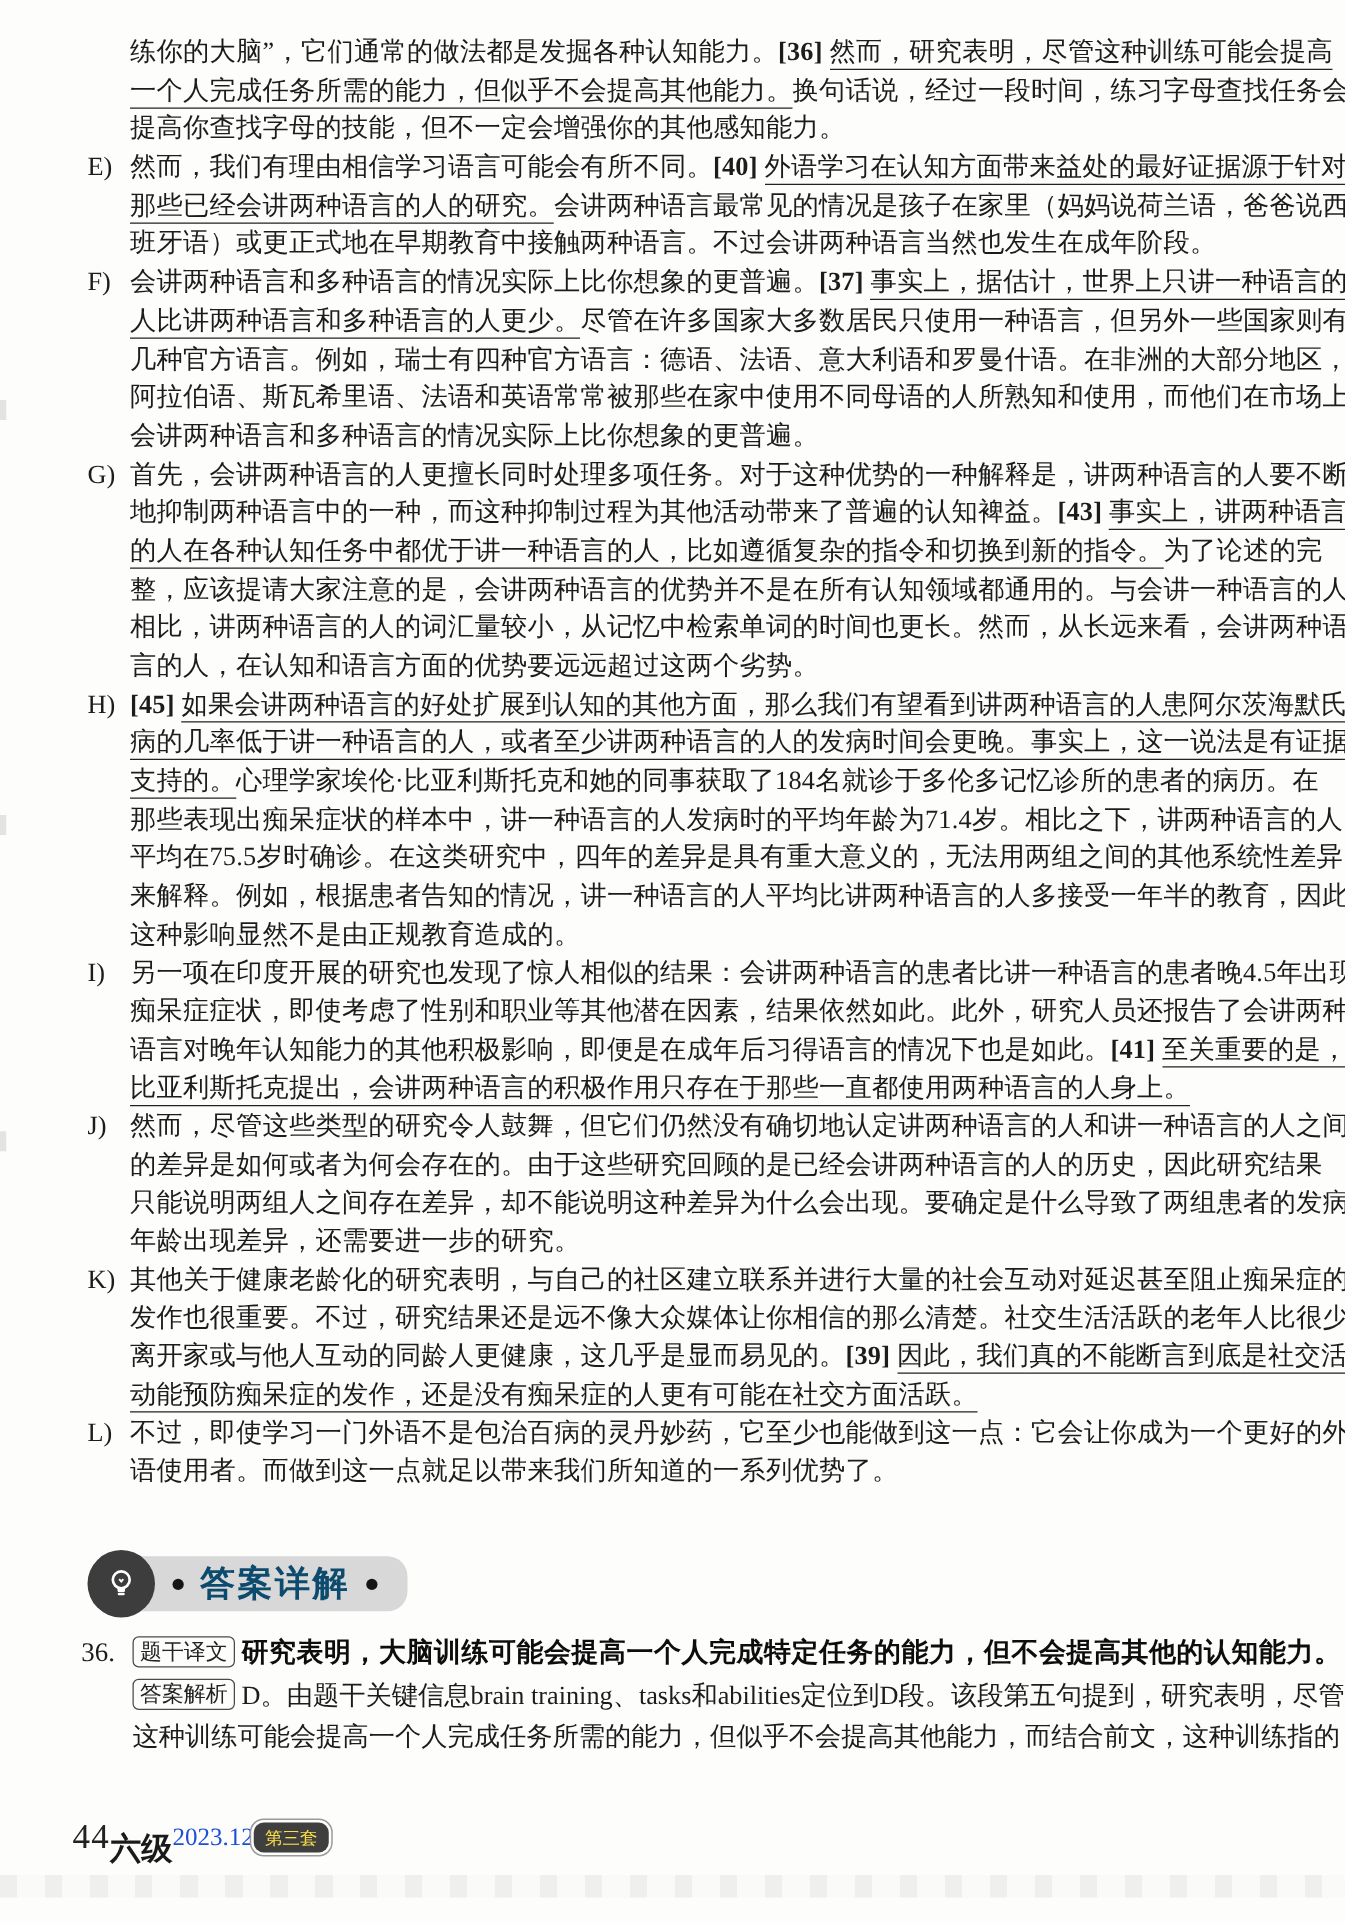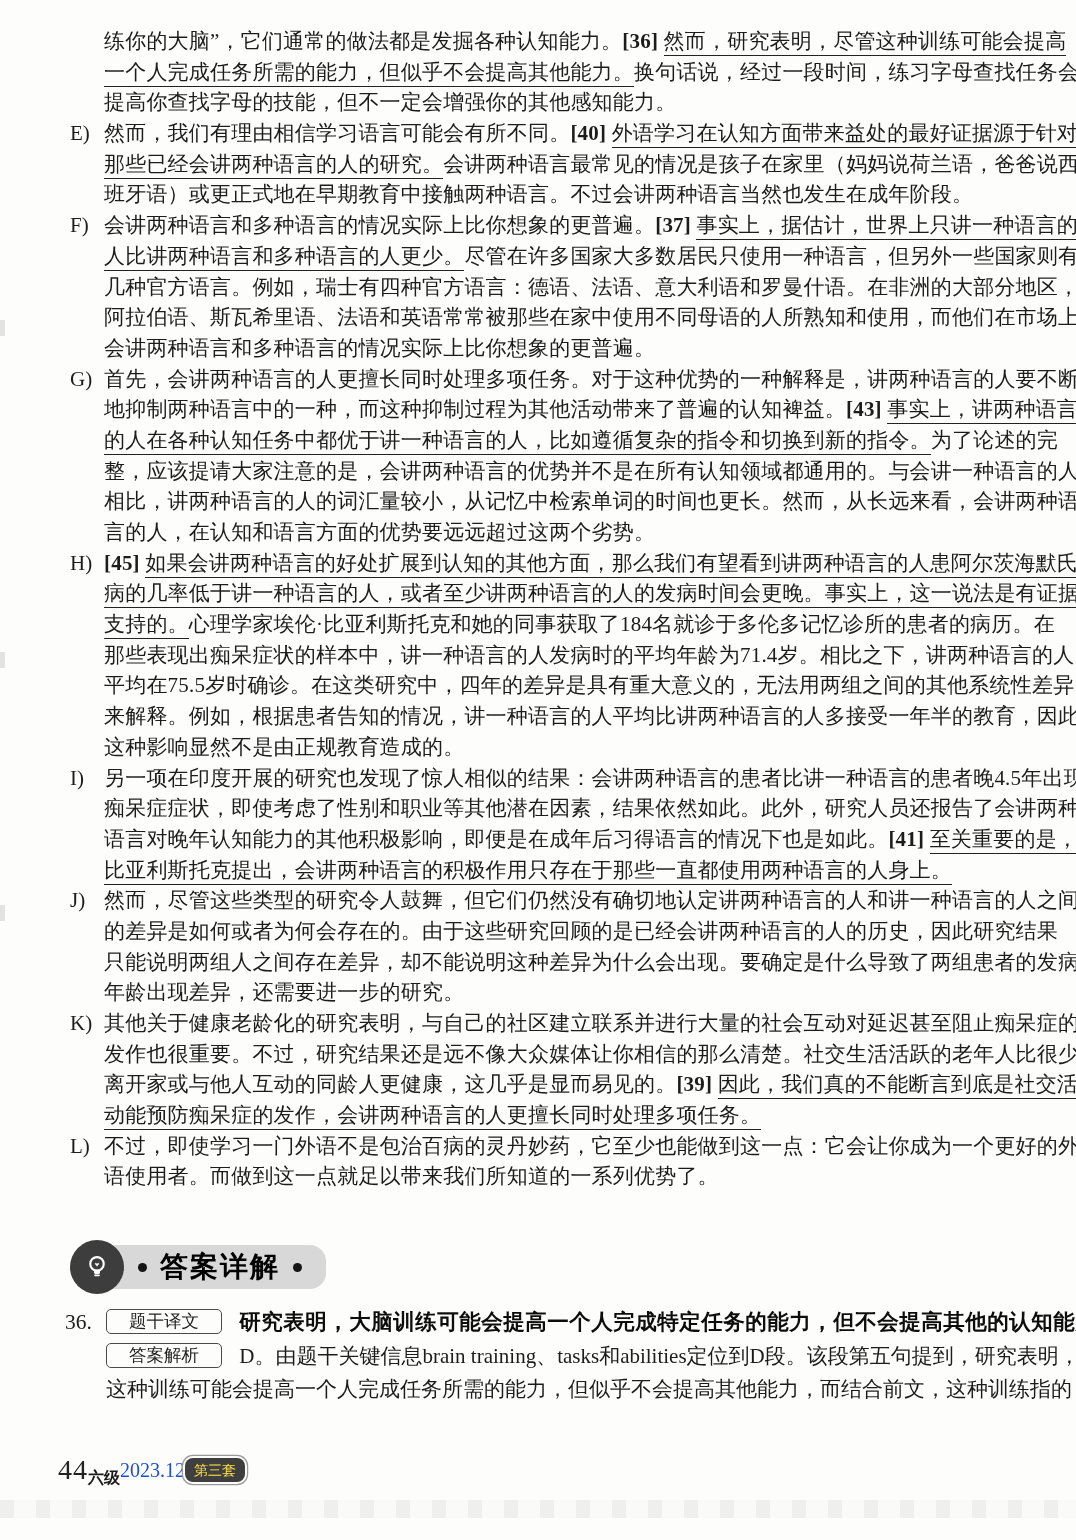--- a/index.html
+++ b/index.html
@@ -23,39 +23,39 @@
   .bulb-circle{
     width:54px;height:54px;border-radius:50%;background:#3d3d3d;position:relative;z-index:2;
     display:flex;align-items:center;justify-content:center;flex:none;
   }
   .ans-pill{
     margin-left:-26px;height:44px;background:#d8d8d8;border-radius:10px 16px 16px 10px;
     display:flex;align-items:center;padding:0 24px 0 40px;gap:13px;z-index:1;
   }
   .ans-title{
     font-family:"Liberation Sans","DejaVu Sans",sans-serif;
-    font-weight:bold;font-size:28px;color:#000000;letter-spacing:2px;
+    font-weight:bold;font-size:28px;color:#0c4a6e;letter-spacing:2px;
   }
   .dot{width:9px;height:9px;border-radius:50%;background:#151515;flex:none;}
   .qa{position:absolute;left:106px;top:1306px;width:935px;}
   .qa-line{height:33.5px;line-height:33.5px;font-size:21px;white-space:nowrap;position:relative;}
   .qnum{position:absolute;left:-41px;top:0;font-size:21.5px;}
   .tagbox{
     display:inline-block;border:1.5px solid #4a4a4a;border-radius:5px;
-    font-size:17.5px;line-height:23px;padding:0 22px;margin-right:12px;vertical-align:2px;
+    font-size:17.5px;line-height:23px;padding:0 5px;vertical-align:2px;
     color:#222;background:#fdfdfb;
   }
   .trans{
     font-weight:bold;font-size:21.5px;color:#0d0d0d;
     font-family:"Liberation Sans","DejaVu Sans",sans-serif;letter-spacing:.5px;
   }
   
   .footer{position:absolute;left:58px;top:1452px;height:36px;display:flex;align-items:center;}
   .pgnum{font-size:28px;letter-spacing:1px;color:#222;}
-  .exam{font-size:16px;font-weight:bold;color:#1a1a1a;margin-top:17px;}
+  .exam{font-size:25px;font-weight:bold;color:#1a1a1a;margin-top:17px;}
   .fdate{font-size:20px;color:#1d4ed8;}
   .badge{
     background:#3f3f3f;color:#fde047;font-size:14px;line-height:1;padding:5px 9px;border-radius:8px;
     font-family:"Liberation Sans","DejaVu Sans",sans-serif;
     box-shadow:0 0 0 2px #fdfdfb,0 0 0 3.2px #9a9a9a;
   }
   
   .scan-strip{
     position:absolute;left:0;top:1500px;width:100%;height:18px;opacity:.45;
     background:repeating-linear-gradient(90deg,rgba(110,110,110,.22) 0 14px,rgba(110,110,110,.05) 14px 36px);
@@ -118,21 +118,21 @@
         <div class="pline"><span>然而，尽管这些类型的研究令人鼓舞，但它们仍然没有确切地认定讲两种语言的人和讲一种语言的人之间</span></div>
         <div class="pline"><span>的差异是如何或者为何会存在的。由于这些研究回顾的是已经会讲两种语言的人的历史，因此研究结果</span></div>
         <div class="pline"><span>只能说明两组人之间存在差异，却不能说明这种差异为什么会出现。要确定是什么导致了两组患者的发病</span></div>
         <div class="pline"><span>年龄出现差异，还需要进一步的研究。</span></div>
       </div>
       <div class="para">
         <span class="plabel">K)</span>
         <div class="pline"><span>其他关于健康老龄化的研究表明，与自己的社区建立联系并进行大量的社会互动对延迟甚至阻止痴呆症的</span></div>
         <div class="pline"><span>发作也很重要。不过，研究结果还是远不像大众媒体让你相信的那么清楚。社交生活活跃的老年人比很少</span></div>
         <div class="pline"><span>离开家或与他人互动的同龄人更健康，这几乎是显而易见的。</span><span class="seg-b">[39] </span><span class="seg-u">因此，我们真的不能断言到底是社交活</span></div>
-        <div class="pline"><span class="seg-u">动能预防痴呆症的发作，会讲两种语言的人更擅长同时处理多项任务。</span></div>
+        <div class="pline"><span class="seg-u">动能预防痴呆症的发作，还是没有痴呆症的人更有可能在社交方面活跃。</span></div>
       </div>
       <div class="para">
         <span class="plabel">L)</span>
         <div class="pline"><span>不过，即使学习一门外语不是包治百病的灵丹妙药，它至少也能做到这一点：它会让你成为一个更好的外</span></div>
         <div class="pline"><span>语使用者。而做到这一点就足以带来我们所知道的一系列优势了。</span></div>
       </div>
     </div>
 
   <div class="ans-header">
     <div class="bulb-circle">

